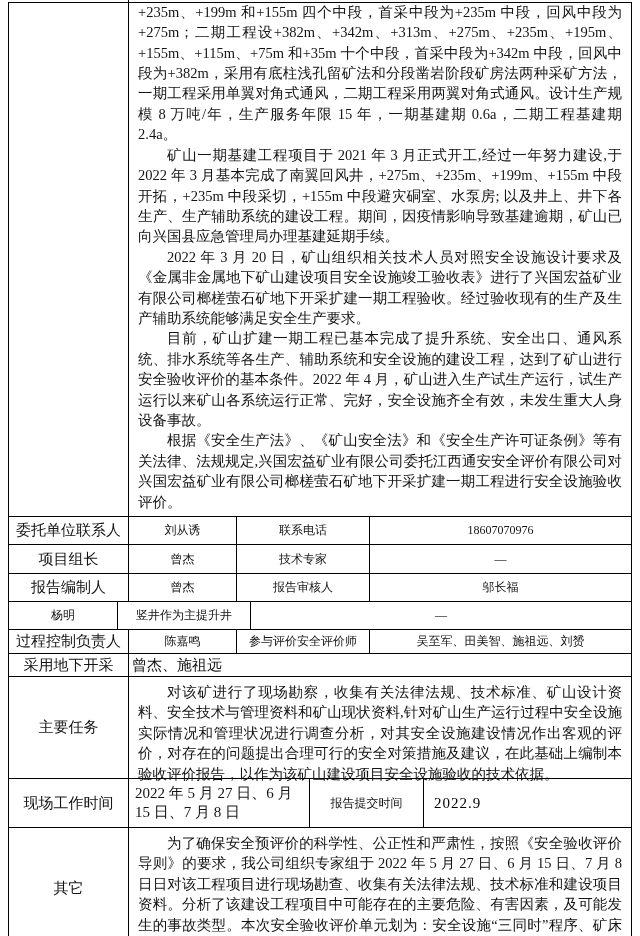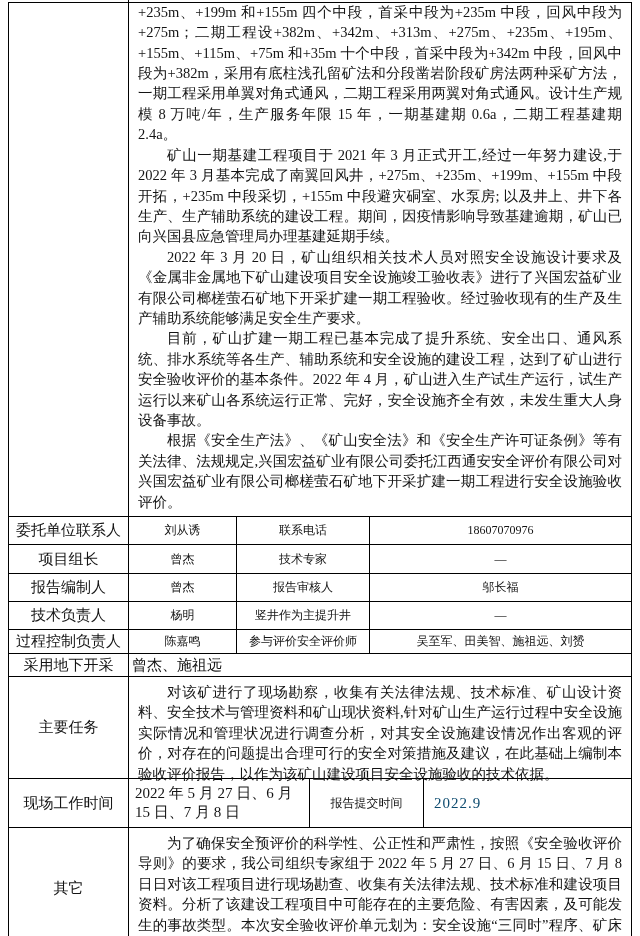--- a/index.html
+++ b/index.html
@@ -89,21 +89,20 @@
     </div>
 
     <div class="row h-r3">
       <div class="cell label-cell">报告编制人</div>
       <div class="cell center-cell v1">曾杰</div>
       <div class="cell center-cell l2">报告审核人</div>
       <div class="cell center-cell v2">邬长福</div>
     </div>
 
     <div class="row h-r4">
-      <div class="cell label-cell">技术负责人</div>
       <div class="cell center-cell v1">杨明</div>
       <div class="cell center-cell l2">竖井作为主提升井</div>
       <div class="cell center-cell v2">—</div>
     </div>
 
     <div class="row h-r5">
       <div class="cell label-cell">过程控制负责人</div>
       <div class="cell center-cell v1">陈嘉鸣</div>
       <div class="cell center-cell l2">参与评价安全评价师</div>
       <div class="cell center-cell v2">吴至军、田美智、施祖远、刘赟</div>
@@ -118,21 +117,21 @@
       <div class="cell label-cell">主要任务</div>
       <div class="cell text-cell">
         <p>对该矿进行了现场勘察，收集有关法律法规、技术标准、矿山设计资料、安全技术与管理资料和矿山现状资料,针对矿山生产运行过程中安全设施实际情况和管理状况进行调查分析，对其安全设施建设情况作出客观的评价，对存在的问题提出合理可行的安全对策措施及建议，在此基础上编制本验收评价报告，以作为该矿山建设项目安全设施验收的技术依据。</p>
       </div>
     </div>
 
     <div class="row h-sched">
       <div class="cell label-cell">现场工作时间</div>
       <div class="cell sched-v1">2022 年 5 月 27 日、6 月 15 日、7 月 8 日</div>
       <div class="cell center-cell sched-l2">报告提交时间</div>
-      <div class="cell sched-v2" style="color: #0c4a6e;">2022.9</div>
+      <div class="cell sched-v2" style="color: #000000;">2022.9</div>
     </div>
 
     <div class="row h-other">
       <div class="cell label-cell">其它</div>
       <div class="cell text-cell">
         <p>为了确保安全预评价的科学性、公正性和严肃性，按照《安全验收评价导则》的要求，我公司组织专家组于 2022 年 5 月 27 日、6 月 15 日、7 月 8 日日对该工程项目进行现场勘查、收集有关法律法规、技术标准和建设项目资料。分析了该建设工程项目中可能存在的主要危险、有害因素，及可能发生的事故类型。本次安全验收评价单元划为：安全设施“三同时”程序、矿床开采、提升运输系统、井</p>
       </div>
     </div>
 
   </div>

